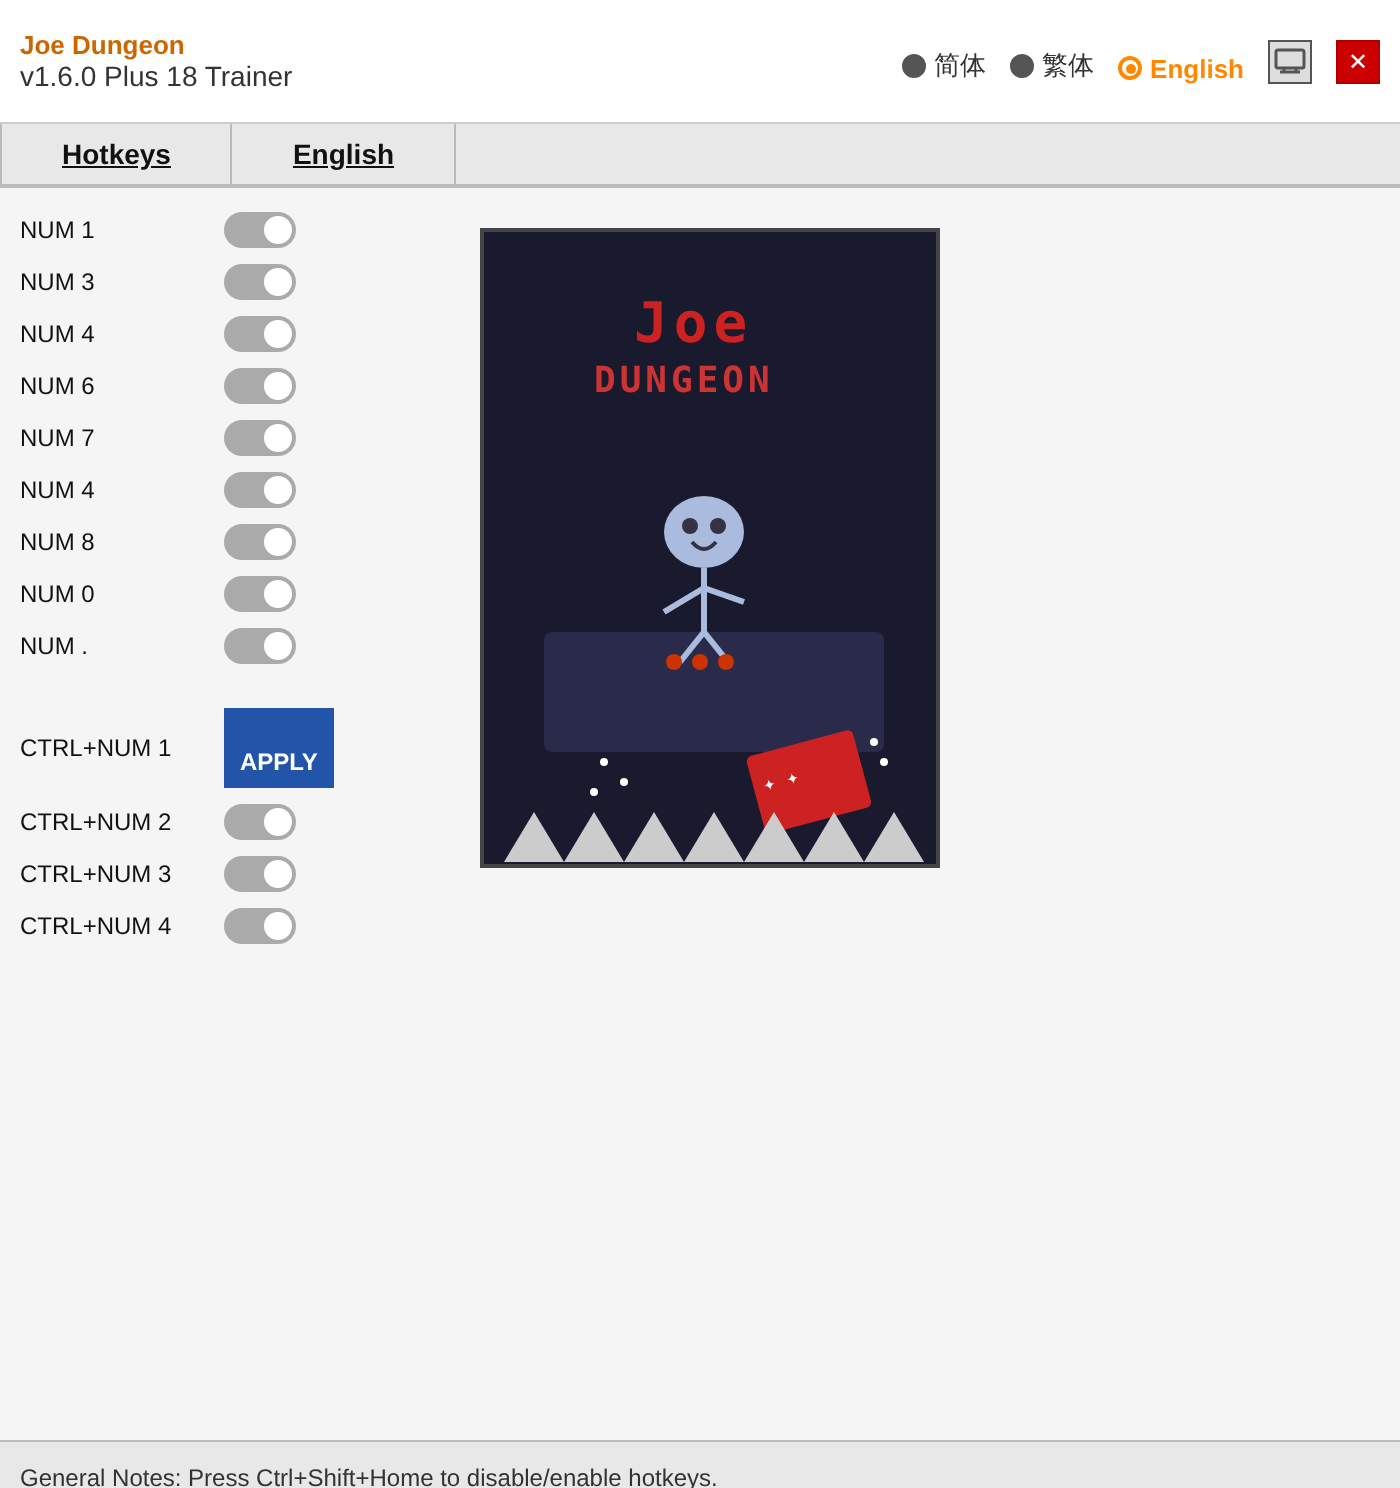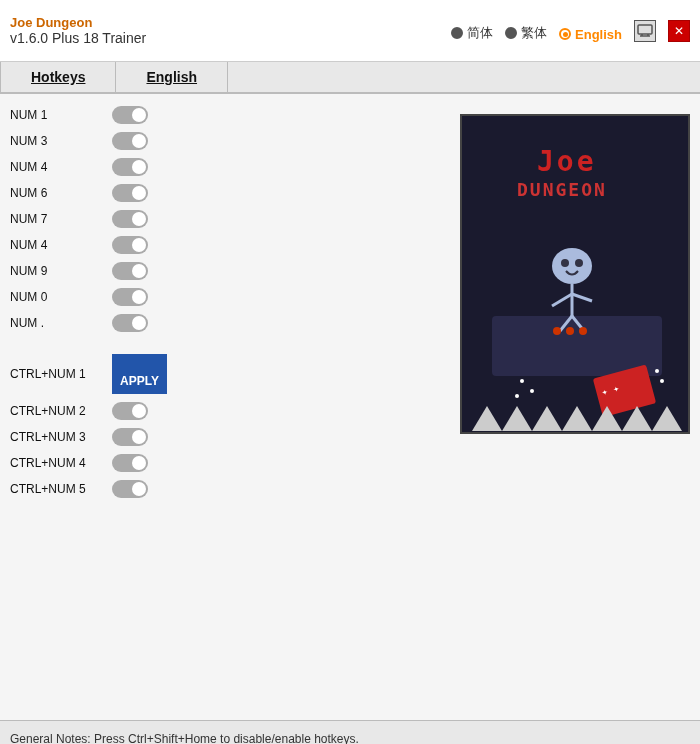--- a/index.html
+++ b/index.html
@@ -192,21 +192,21 @@
     
     .separator {
       height: 10px;
     }
 
     
     .game-image {
       flex: 1;
       display: flex;
       align-items: flex-start;
-      justify-content: flex-end;
+      justify-content: flex-start;
       padding-top: 10px;
     }
 
     .game-art {
       width: 230px;
       height: 320px;
       background: #1a1a2e;
       border: 2px solid #444;
       position: relative;
       overflow: hidden;
@@ -293,21 +293,21 @@
     </div>
     <div class="hotkey-row">
       <span class="hotkey-label">NUM 7</span>
       <div class="toggle"></div>
     </div>
     <div class="hotkey-row">
       <span class="hotkey-label">NUM 4</span>
       <div class="toggle"></div>
     </div>
     <div class="hotkey-row">
-      <span class="hotkey-label">NUM 9</span>
+      <span class="hotkey-label">NUM 8</span>
       <div class="toggle"></div>
     </div>
     <div class="hotkey-row">
       <span class="hotkey-label">NUM 0</span>
       <div class="toggle"></div>
     </div>
     <div class="hotkey-row">
       <span class="hotkey-label">NUM .</span>
       <div class="toggle"></div>
     </div>
@@ -321,24 +321,20 @@
     <div class="hotkey-row">
       <span class="hotkey-label">CTRL+NUM 2</span>
       <div class="toggle"></div>
     </div>
     <div class="hotkey-row">
       <span class="hotkey-label">CTRL+NUM 3</span>
       <div class="toggle"></div>
     </div>
     <div class="hotkey-row">
       <span class="hotkey-label">CTRL+NUM 4</span>
-      <div class="toggle"></div>
-    </div>
-    <div class="hotkey-row">
-      <span class="hotkey-label">CTRL+NUM 5</span>
       <div class="toggle"></div>
     </div>
   </div>
 
   <div class="game-image">
     <div class="game-art">
       <svg width="230" height="320" viewBox="0 0 230 320" xmlns="http://www.w3.org/2000/svg">
 
         <rect width="230" height="320" fill="#1a1a2e"></rect>
 

